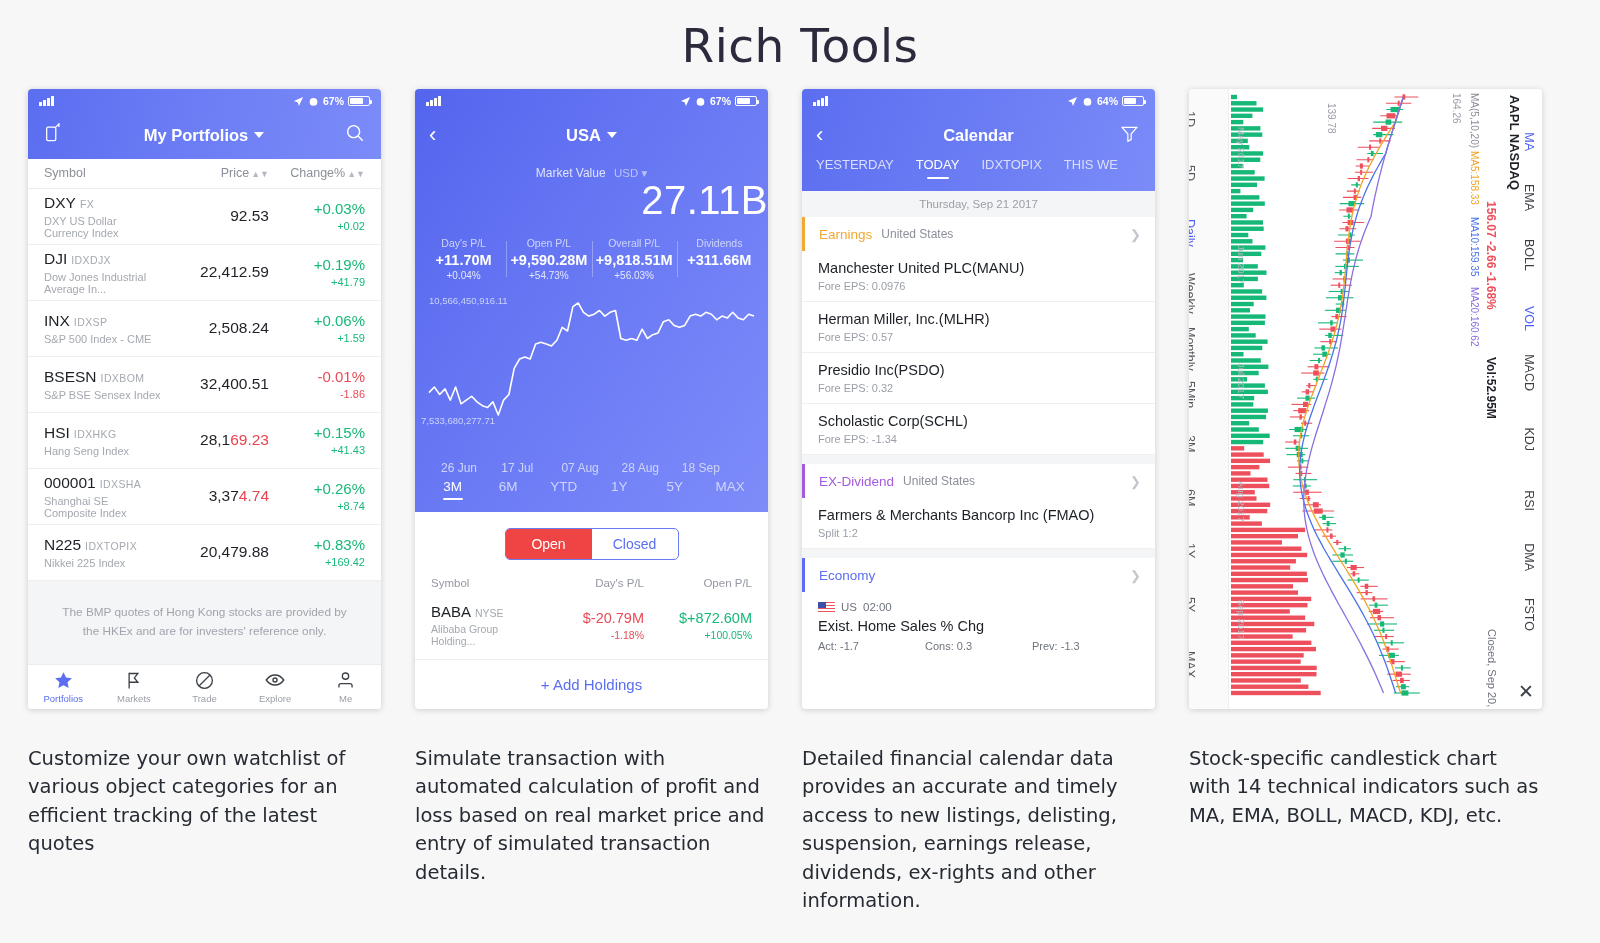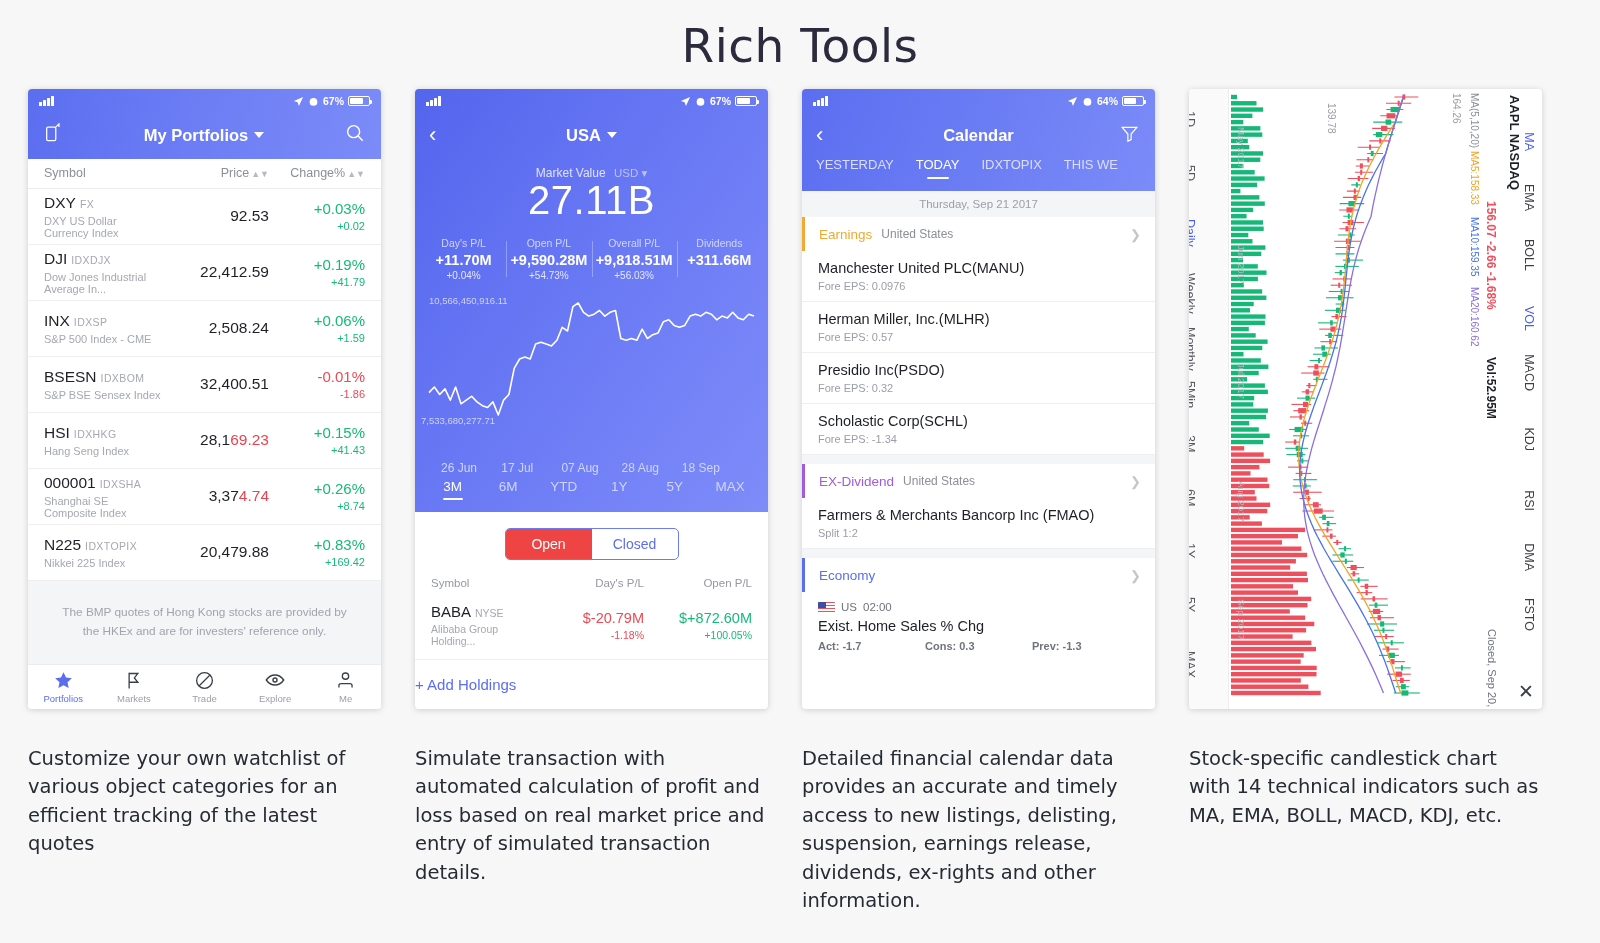--- a/index.html
+++ b/index.html
@@ -122,21 +122,21 @@
   
   .p2-hero {
     background: linear-gradient(125deg, #5465ee 0%, #6878f4 45%, #7e8cf9 100%);
     color: #fff; position: relative;
   }
   .p2-nav { height: 44px; display:flex; align-items:center; justify-content:center; position:relative; }
   .p2-nav .back { position:absolute; left: 14px; font-size: 22px; font-weight: 300; line-height: 1;}
   .p2-title { font-size: 16.5px; font-weight: bold; display:flex; align-items:center; gap:6px;}
   .mv-lbl { text-align:center; font-size: 12px; color: #dfe3fb; margin-top: 9px; }
   .mv-lbl .cur { color: #b9c1f5; margin-left: 5px; font-size: 11.5px; }
-  .mv-val { text-align:center; font-size: 40px; font-weight: 500; letter-spacing: .5px; margin-top: -2px;}
+  .mv-val { text-align:right; font-size: 40px; font-weight: 500; letter-spacing: .5px; margin-top: -2px;}
   .pls { display:flex; margin-top: 14px; padding: 0 6px; }
   .pl { flex:1; text-align:center; position: relative; }
   .pl + .pl::before {
     content:""; position:absolute; left:0; top:4px; bottom:4px; width:1px; background:rgba(255,255,255,.3);
   }
   .pl .l { font-size: 10.5px; color: #cfd5fa; }
   .pl .v { font-size: 14.5px; font-weight: bold; margin-top: 3px; }
   .pl .p { font-size: 10px; color: #e3e7fc; margin-top: 2px; }
   .p2-chart { position: relative; height: 180px; margin-top: 6px; }
   .p2-chart svg { display:block; width: 100%; height: 150px; }
@@ -154,21 +154,21 @@
   .h-hdr { display:flex; padding: 0 16px; height: 30px; align-items:center; font-size: 11.5px; color:#9498a1;}
   .h-hdr .a{flex:1} .h-hdr .b{width:108px;text-align:right} .h-hdr .c{width:108px;text-align:right}
   .h-row { display:flex; padding: 10px 16px 12px; align-items:center; border-bottom:1px solid #efefef;}
   .h-row .a{flex:1}
   .h-row .a .n{font-size:15px;color:#1d2026;font-weight:500}
   .h-row .a .n em{font-style:normal;font-size:10.5px;color:#a4a8b0;margin-left:4px}
   .h-row .a .d{font-size:10.5px;color:#a4a8b0;margin-top:3px}
   .h-row .b,.h-row .c{width:108px;text-align:right}
   .h-row .v{font-size:14.5px;font-weight:500}
   .h-row .p{font-size:10.5px;margin-top:3px}
-  .addh { text-align:left; padding: 16px 0; font-size: 15px; color:#5b6ef0; font-weight:500;}
+  .addh { text-align:center; padding: 16px 0; font-size: 15px; color:#5b6ef0; font-weight:500;}
 
   
   .p3-head { background: linear-gradient(110deg,#5b6ef0,#7b8bf8); color:#fff; }
   .p3-nav { height:44px; display:flex; align-items:center; justify-content:center; position:relative;}
   .p3-nav .back{position:absolute;left:14px;font-size:22px;font-weight:300;line-height:1}
   .p3-nav .filt{position:absolute;right:16px;}
   .p3-title{font-size:16.5px;font-weight:bold;}
   .daytabs{display:flex;padding:0 14px;height:34px;align-items:flex-start;}
   .dtab{margin-right:22px;font-size:13px;color:#dcdffb;position:relative;padding-bottom:7px;white-space:nowrap;}
   .dtab.on{color:#fff;font-weight:500;}
@@ -182,21 +182,21 @@
   .cal-item .nm{font-size:14.5px;color:#1d2026;}
   .cal-item .sb{font-size:11px;color:#9a9ea7;margin-top:4px;}
   .gap{height:9px;background:#f4f5f6;}
   .econ{padding:9px 16px 0;}
   .econ .top{display:flex;align-items:center;gap:6px;font-size:11.5px;color:#6f747d;}
   .flag{width:17px;height:11px;background:#d8dde8;border-radius:1px;display:inline-block;position:relative;overflow:hidden;}
   .flag::before{content:"";position:absolute;inset:0;background:repeating-linear-gradient(to bottom,#e8525f 0,#e8525f 1.5px,#fff 1.5px,#fff 3px);}
   .flag::after{content:"";position:absolute;left:0;top:0;width:8px;height:6px;background:#3b4ea8;}
   .econ .ttl{font-size:14.5px;color:#1d2026;margin-top:5px;}
   .econ .vals{display:flex;font-size:11px;color:#6f747d;margin-top:6px;}
-  .econ .vals span{flex:1;font-weight:bold;}
+  .econ .vals span{flex:1;}
 
   
   .p4 { background:#fff; position:relative; overflow:hidden; }
   .p4-tf { position:absolute; left:0; top:0; width:40px; height:100%; background:#fafafa; border-right:1px solid #eee;}
   .tf-i { position:absolute; left: 8px; font-size: 12.5px; color:#55595f; transform: rotate(90deg); transform-origin:left top; white-space:nowrap;}
   .tf-i.on { color:#4a5ef0; }
   .tf-i.on::after{content:"";position:absolute;left:2px;bottom:-5px;width:18px;height:2px;background:#4a5ef0;}
   .p4-ind { position:absolute; right:0; top:0; width:34px; height:100%;}
   .ind-i { position:absolute; right: 6px; font-size: 12.5px; color:#3b3f45; transform: rotate(90deg); transform-origin:right top; white-space:nowrap;}
   .ind-i.on { color:#4a5ef0; }

